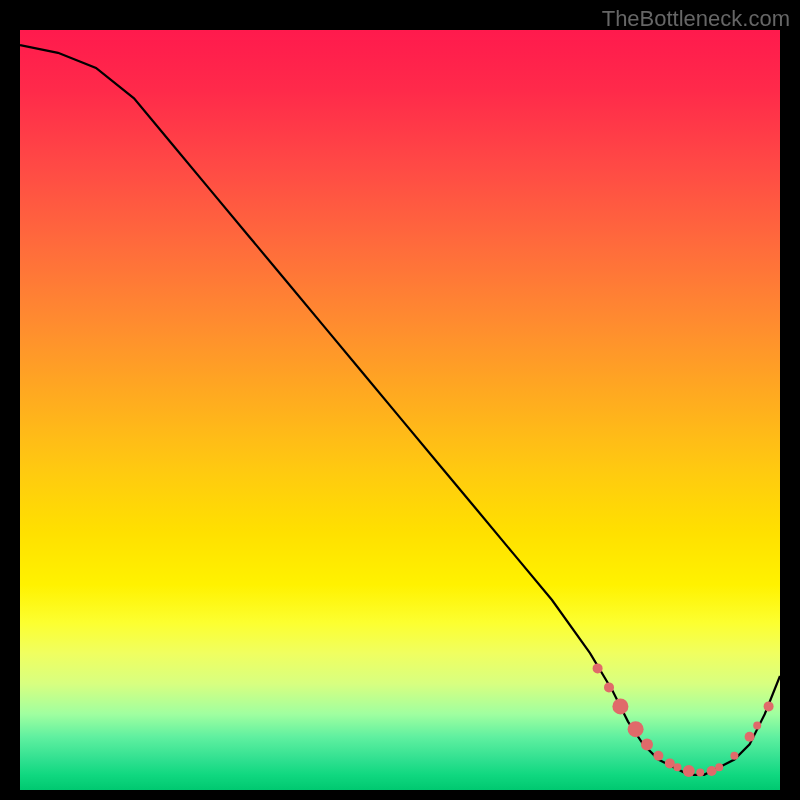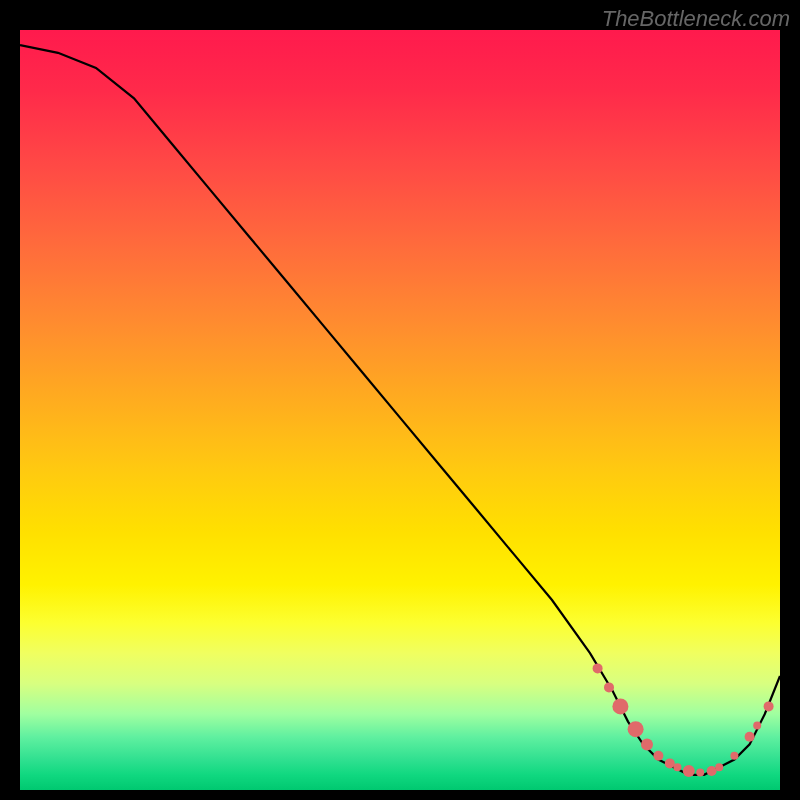--- a/index.html
+++ b/index.html
@@ -12,21 +12,20 @@
     overflow: hidden;
   }
   .watermark {
     position: absolute;
     top: 6px;
     right: 10px;
     color: #666;
     font-size: 22px;
     font-weight: 500;
     z-index: 10;
-    font-style: italic;
   }
   .plot-area {
     position: absolute;
     left: 20px;
     top: 30px;
     width: 760px;
     height: 760px;
   }
   .gradient-bg {
     position: absolute;

